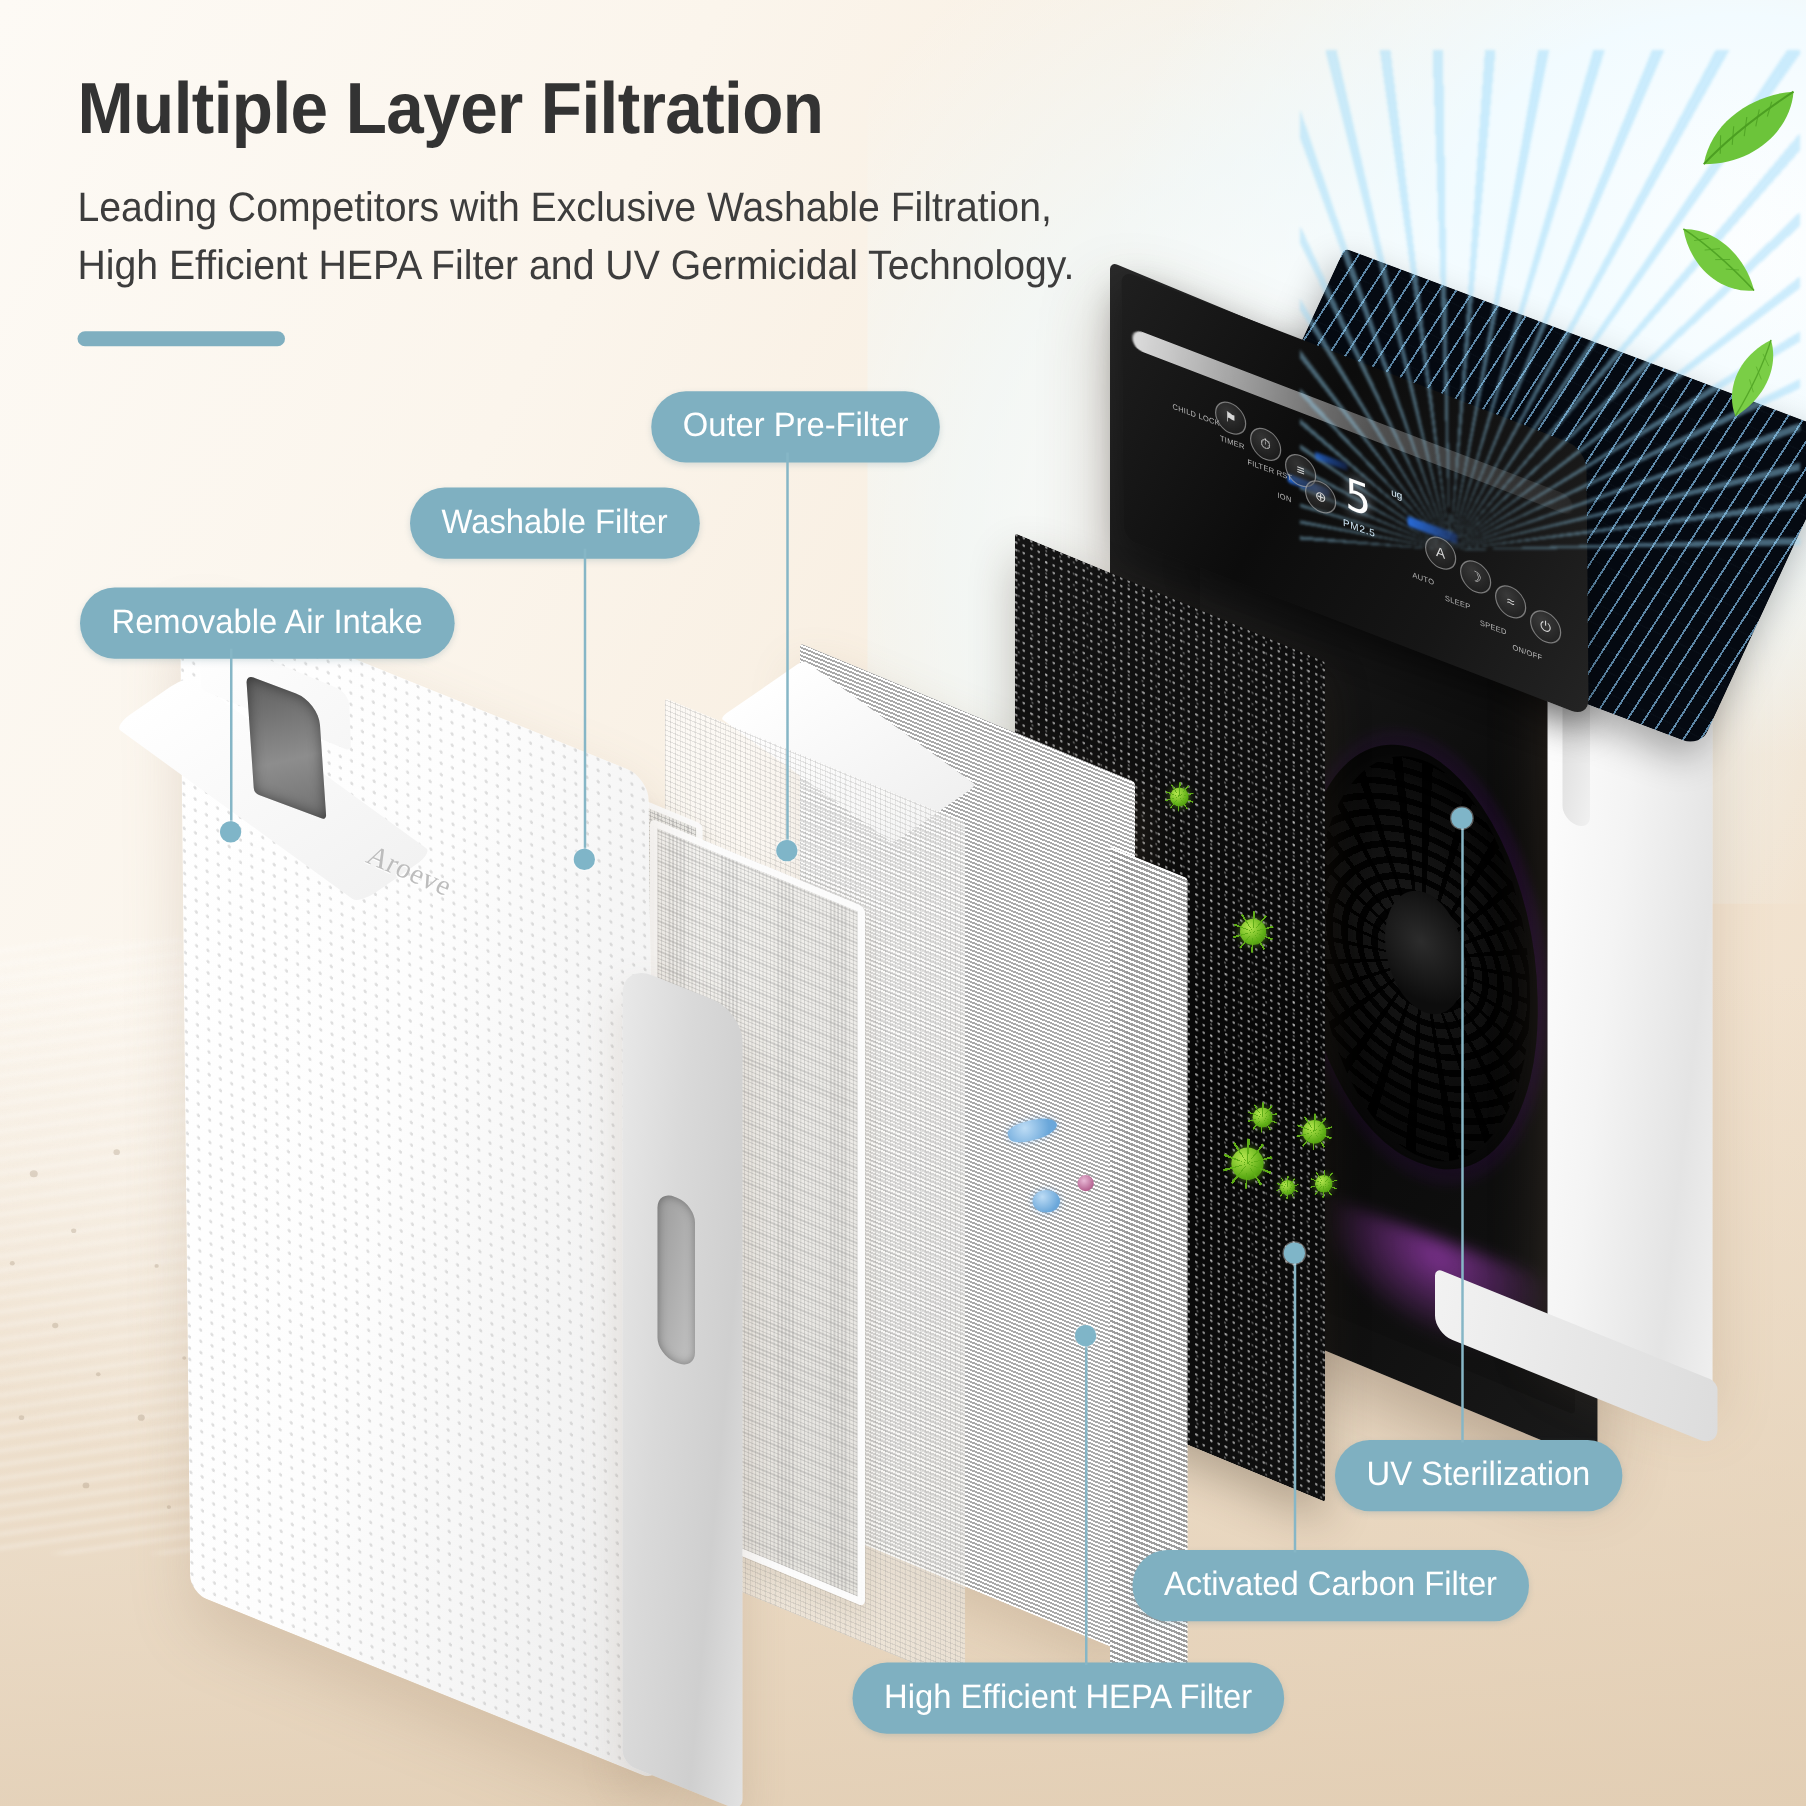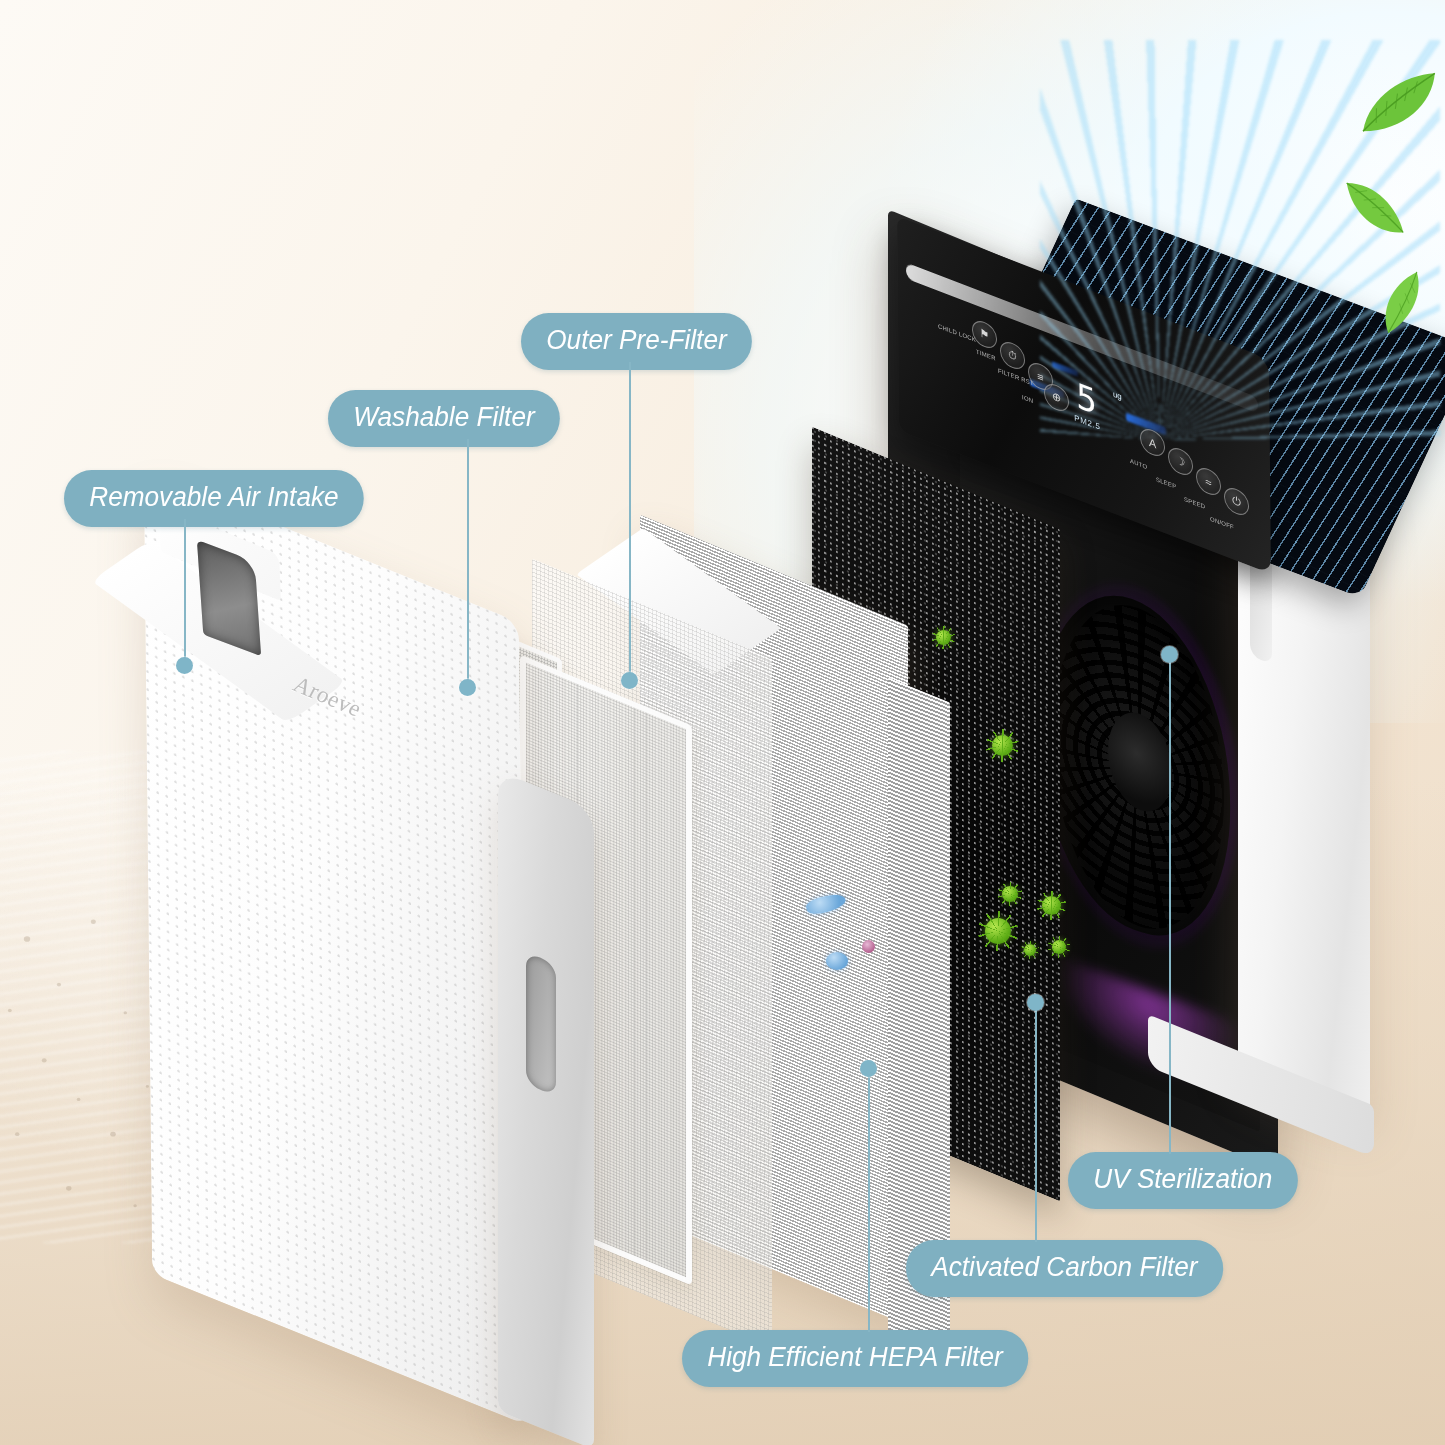--- a/index.html
+++ b/index.html
@@ -375,21 +375,21 @@
     box-shadow:0 0 5px rgba(110,170,225,.55);
   }
   .pollen{
     background:radial-gradient(circle at 40% 34%, #e8b9d6, #b4608f 72%);
   }
 
   
   .leaf{ position:absolute; z-index:30; }
 
   
-  .callouts{ position:absolute; inset:0; z-index:50; pointer-events:none;font-style:italic; }
+  .callouts{ position:absolute; inset:0; z-index:50; pointer-events:none; }
   .pill{
     position:absolute; pointer-events:auto;
     background:#7fb0c1; color:#ffffff;
     border-radius:999px;
     font-size:27px; line-height:1;
     padding:14px 26px 16px;
     white-space:nowrap;
     box-shadow:0 2px 5px rgba(90,130,145,.22);
     transform:scaleX(.97); transform-origin:left center;
   }
@@ -432,20 +432,28 @@
         <circle cx="200" cy="170" r="1.4"></circle>
         <circle cx="228" cy="236" r="1.7"></circle>
       <circle cx="56" cy="350" r="2.2"></circle>
         <circle cx="110" cy="366" r="1.4"></circle>
         <circle cx="186" cy="340" r="1.8"></circle>
       <circle cx="244" cy="300" r="1.3"></circle>
         <circle cx="8" cy="186" r="1.6"></circle>
     </g>
   </svg>
 
+  <div class="header">
+    <div class="title">Multiple Layer Filtration</div>
+    <div class="subtitle">
+      <div>Leading Competitors with Exclusive Washable Filtration,</div>
+      <div>High Efficient HEPA Filter and UV Germicidal Technology.</div>
+    </div>
+    <div class="accent-bar"></div>
+  </div>
 
   <div class="product">
 
     <div class="sheet body-main"></div>
     <div class="sheet body-inner"></div>
 
     <div class="sheet uv-glow"></div>
     <div class="sheet fan-housing"></div>
     <div class="sheet fan-grille"></div>
     <div class="sheet fan-hub"></div>

